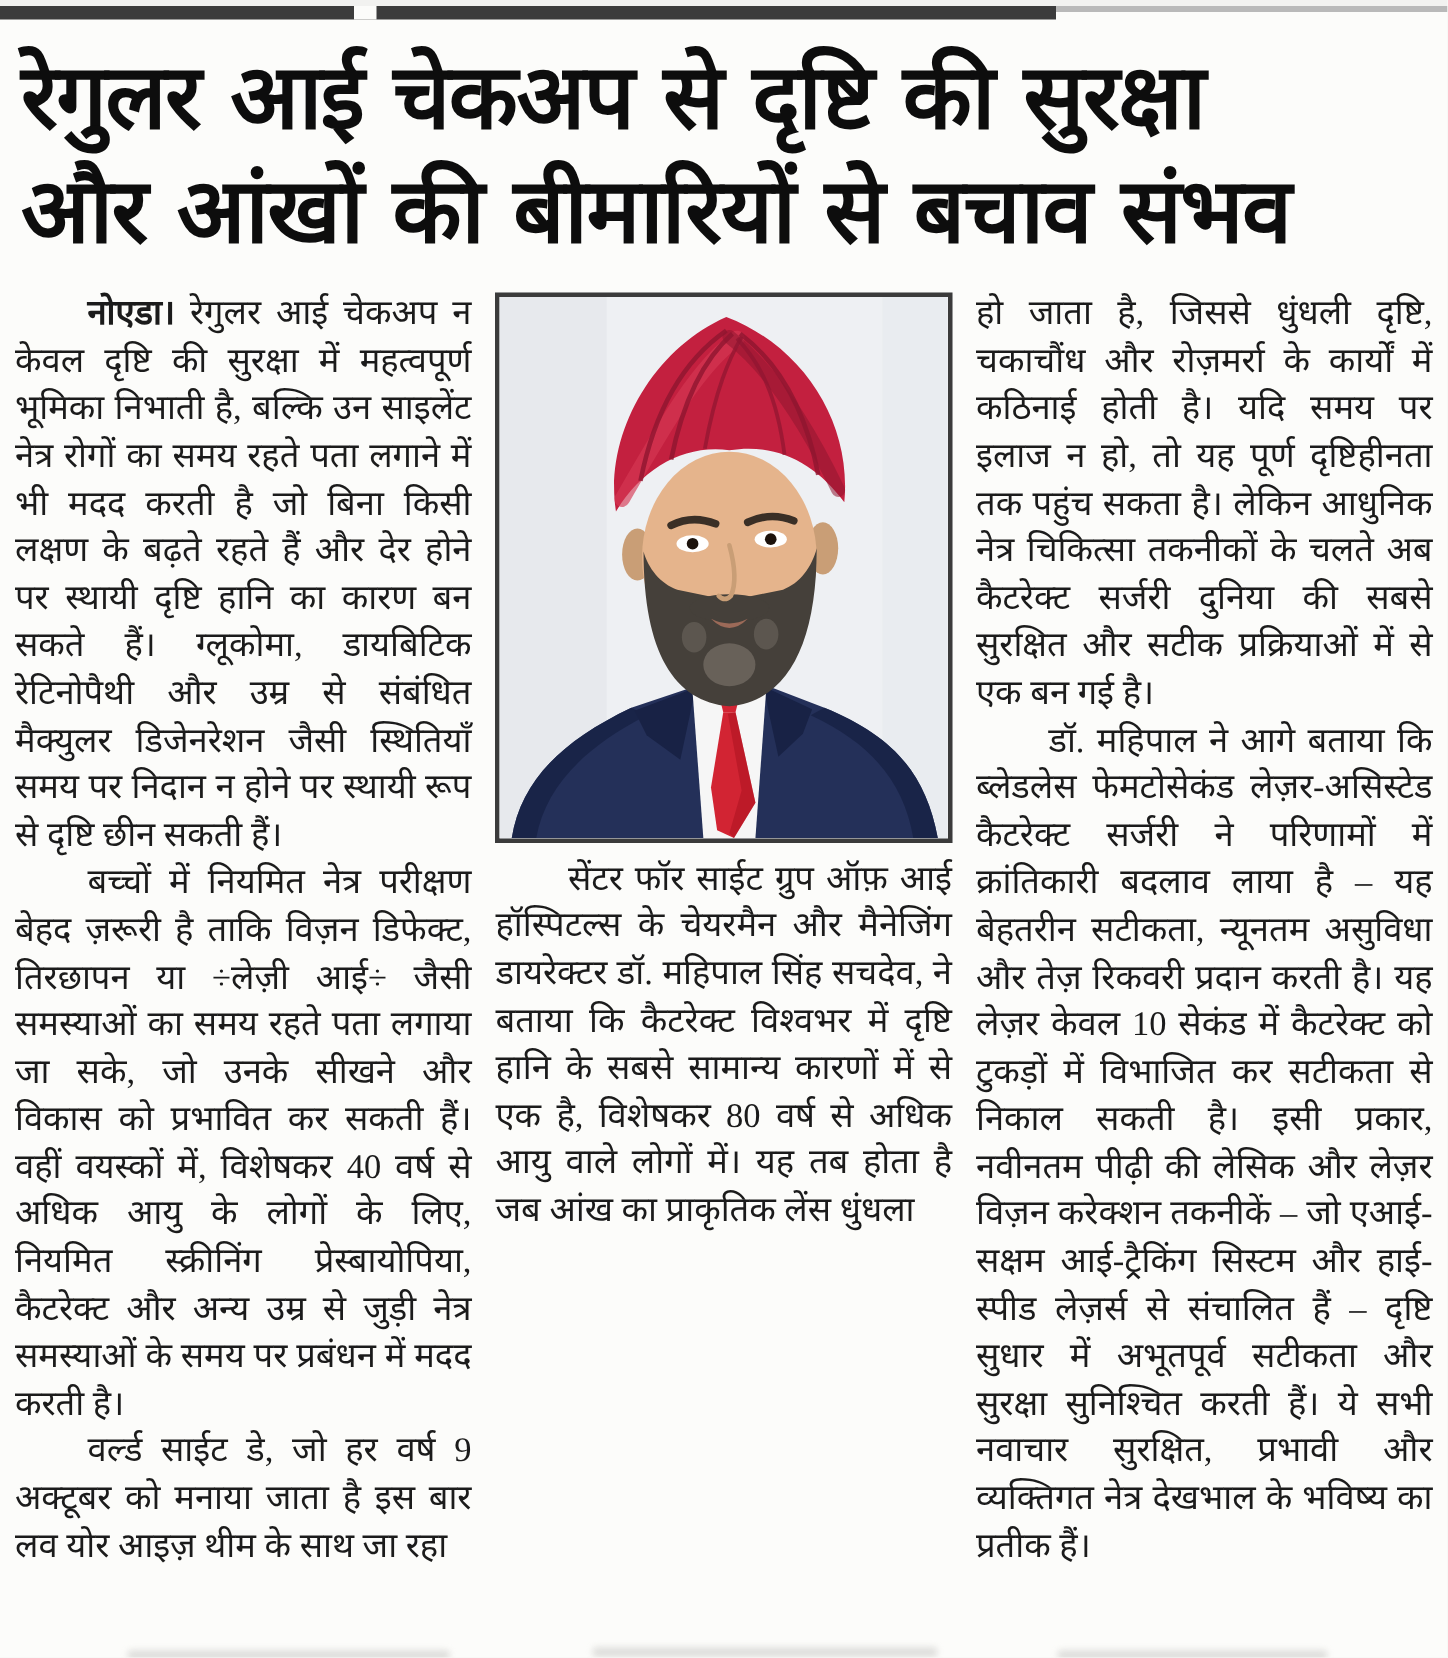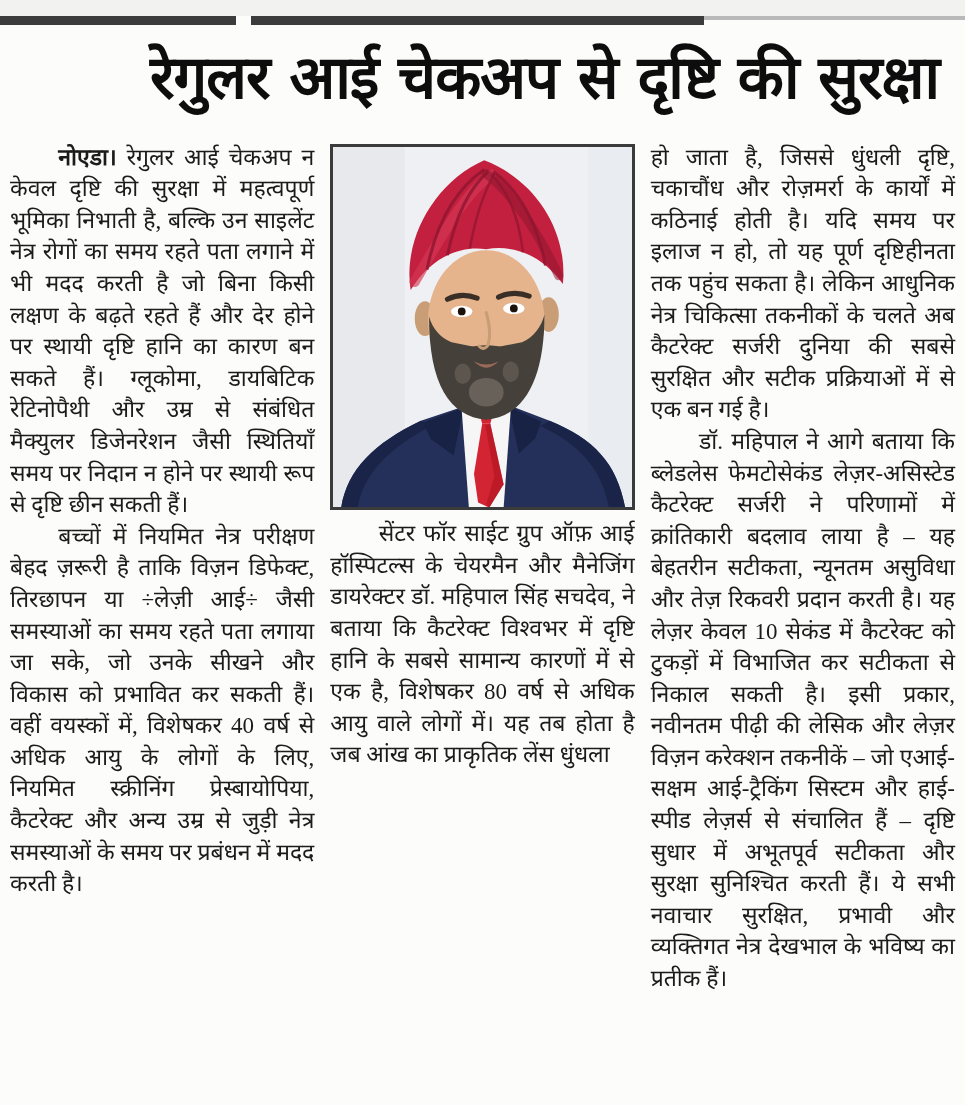--- a/index.html
+++ b/index.html
@@ -22,23 +22,23 @@
   }
   .top-bar-dark .notch{
     position:absolute;top:0;left:236px;width:15px;height:9px;background:#fcfcfa;
   }
   .top-bar-light{
     position:absolute;top:0;left:704px;width:261px;height:4px;
     background:#b9b9b9;
   }
   
   .headline{
-    margin:16px;
+    margin:4px;
     padding:24px 10px 6px 10px;
-    text-align:right;
+    text-align:left;
     font-family:"DejaVu Sans","Liberation Sans",sans-serif;
     font-weight:700;
     font-size:60px;
     line-height:1.26;
     letter-spacing:-1px;
     color:#0d0d0d;
   }
   
   .columns{
     display:grid;
@@ -78,27 +78,29 @@
 
 <div class="page">
 
   <div class="top-bar-dark">
       <span class="notch"></span>
     </div>
   <div class="top-bar-light"></div>
 
   <h1 class="headline">
     <span>रेगुलर आई चेकअप से दृष्टि की सुरक्षा</span><br>
+    <span>और आंखों की बीमारियों से बचाव संभव</span>
   </h1>
 
   <div class="columns">
 
     <div class="col">
         <p class="article-para indent"><strong>नोएडा।</strong> रेगुलर आई चेकअप न केवल दृष्टि की सुरक्षा में महत्वपूर्ण भूमिका निभाती है, बल्कि उन साइलेंट नेत्र रोगों का समय रहते पता लगाने में भी मदद करती है जो बिना किसी लक्षण के बढ़ते रहते हैं और देर होने पर स्थायी दृष्टि हानि का कारण बन सकते हैं। ग्लूकोमा, डायबिटिक रेटिनोपैथी और उम्र से संबंधित मैक्युलर डिजेनरेशन जैसी स्थितियाँ समय पर निदान न होने पर स्थायी रूप से दृष्टि छीन सकती हैं।</p>
         <p class="article-para indent">बच्चों में नियमित नेत्र परीक्षण बेहद ज़रूरी है ताकि विज़न डिफेक्ट, तिरछापन या ÷लेज़ी आई÷ जैसी समस्याओं का समय रहते पता लगाया जा सके, जो उनके सीखने और विकास को प्रभावित कर सकती हैं। वहीं वयस्कों में, विशेषकर 40 वर्ष से अधिक आयु के लोगों के लिए, नियमित स्क्रीनिंग प्रेस्बायोपिया, कैटरेक्ट और अन्य उम्र से जुड़ी नेत्र समस्याओं के समय पर प्रबंधन में मदद करती है।</p>
+        <p class="article-para indent">वर्ल्ड साईट डे, जो हर वर्ष 9 अक्टूबर को मनाया जाता है इस बार लव योर आइज़ थीम के साथ जा रहा</p>
       </div>
 
     <div class="col">
       <div class="photo">
         <svg viewBox="0 0 292 353" xmlns="http://www.w3.org/2000/svg">
 
           <rect x="0" y="0" width="292" height="353" fill="#eef0f3"></rect>
           <rect x="0" y="0" width="70" height="353" opacity="0.6" fill="#e2e5ea"></rect>
           <rect x="250" y="0" width="42" height="353" opacity="0.4" fill="#e2e5ea"></rect>
 

